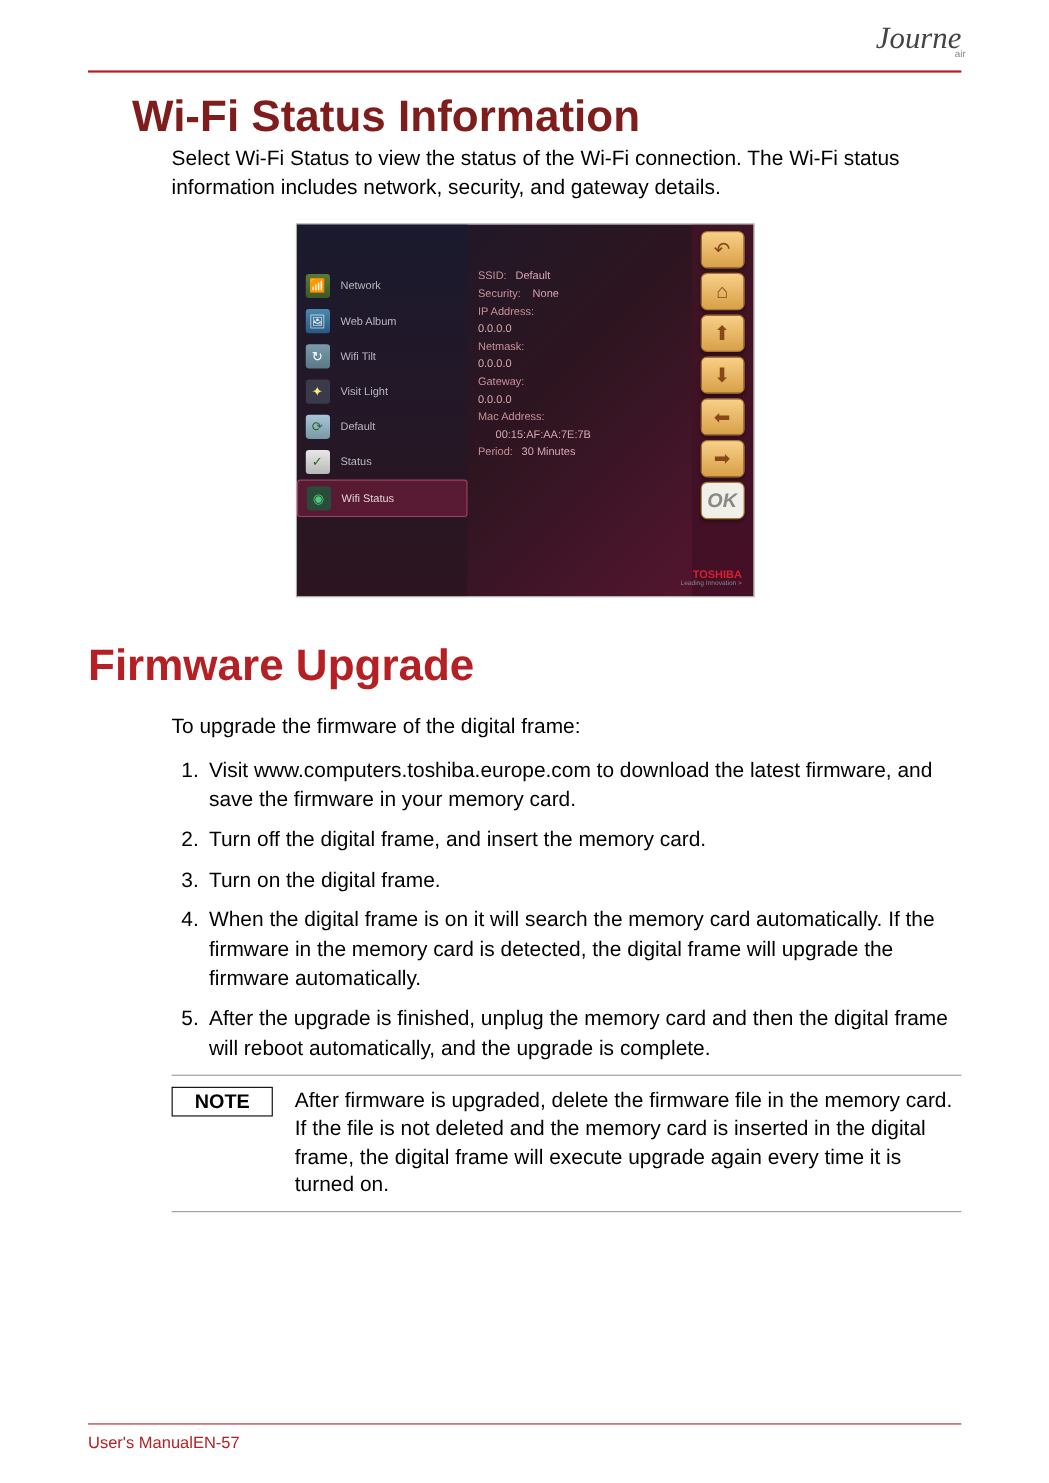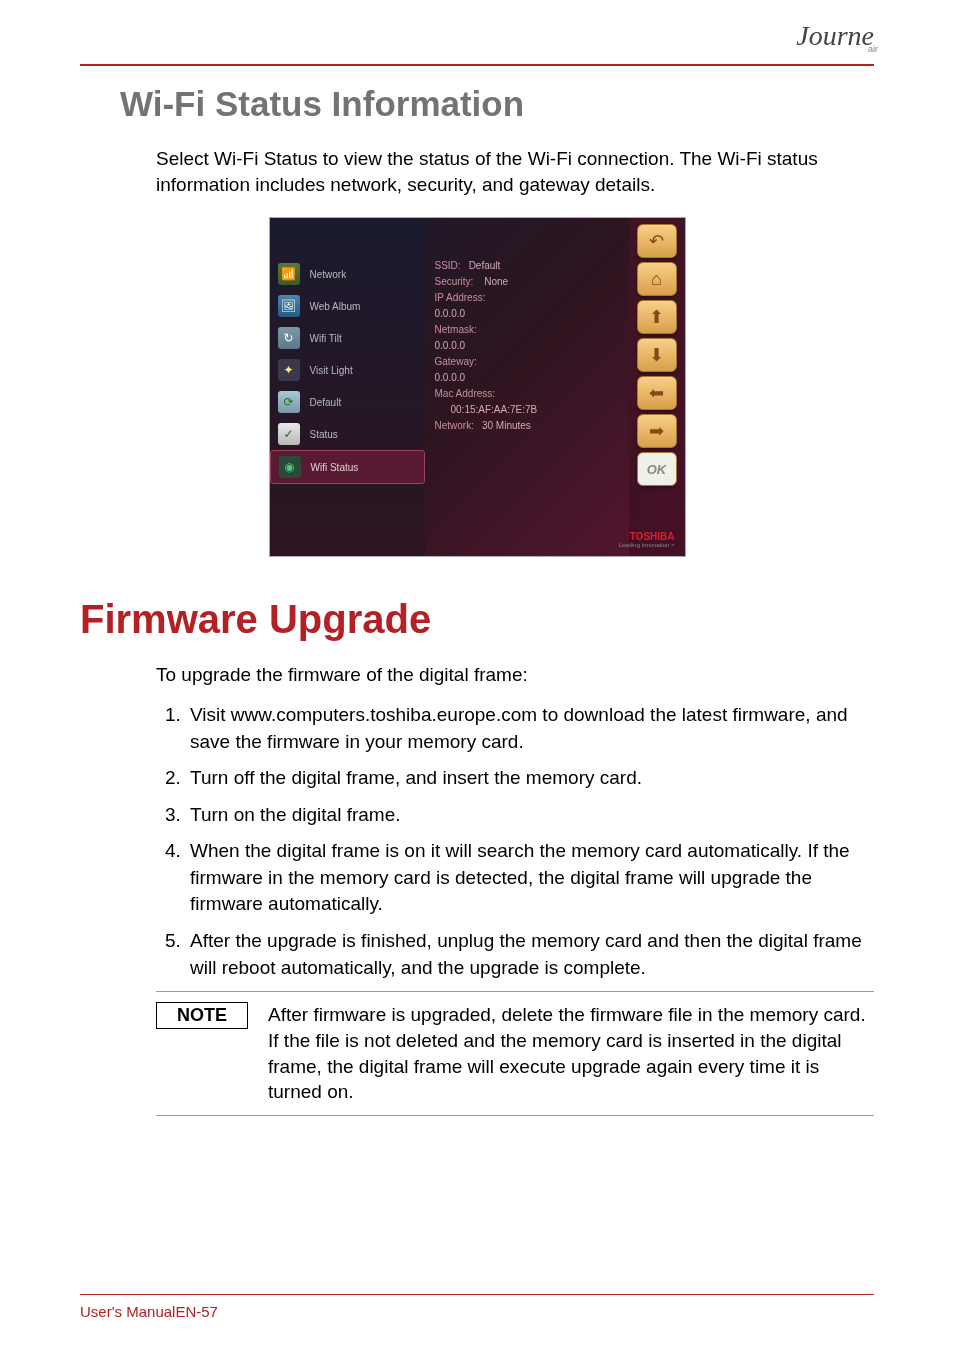--- a/index.html
+++ b/index.html
@@ -33,25 +33,25 @@
       right: -4px;
       bottom: -2px;
     }
     .header-rule {
       border: none;
       border-top: 2px solid #b52025;
       margin-top: 40px;
       margin-bottom: 18px;
     }
     h2.section {
-      color: #737373;
-      font-size: 35px;
+      color: #7f1d1d;
+      font-size: 40px;
       font-weight: bold;
       margin-left: 40px;
-      margin-bottom: 22px;
+      margin-bottom: 3px;
     }
     h1.chapter {
       color: #b52025;
       font-size: 40px;
       font-weight: bold;
       margin-top: 40px;
       margin-bottom: 20px;
     }
     .body-text {
       font-size: 19px;
@@ -149,21 +149,21 @@
       border: 1px solid #a87830;
       display: flex;
       align-items: center;
       justify-content: center;
       font-size: 18px;
       color: #884818;
       box-shadow: 0 2px 3px rgba(0,0,0,0.3);
     }
     .side-btn.ok {
       background: #f0f0e8;
-      font-size: 13px;
+      font-size: 18px;
       font-weight: bold;
       font-style: italic;
       color: #888;
     }
     .side-btn.home {
       position: relative;
     }
     .screen-brand {
       position: absolute;
       bottom: 8px;
@@ -261,21 +261,21 @@
       <div class="info-row"><span class="info-lbl">SSID:</span><span class="info-val">Default</span></div>
       <div class="info-row"><span class="info-lbl">Security:</span> <span class="info-val">None</span></div>
       <div class="info-row"><span class="info-lbl">IP Address:</span></div>
       <div class="info-row"><span class="info-val" style="margin-left:0;">0.0.0.0</span></div>
       <div class="info-row"><span class="info-lbl">Netmask:</span></div>
       <div class="info-row"><span class="info-val" style="margin-left:0;">0.0.0.0</span></div>
       <div class="info-row"><span class="info-lbl">Gateway:</span></div>
       <div class="info-row"><span class="info-val" style="margin-left:0;">0.0.0.0</span></div>
       <div class="info-row"><span class="info-lbl">Mac Address:</span></div>
       <div class="info-row"><span class="info-val" style="margin-left:16px;">00:15:AF:AA:7E:7B</span></div>
-      <div class="info-row"><span class="info-lbl">Network:</span><span class="info-val">30 Minutes</span></div>
+      <div class="info-row"><span class="info-lbl">Period:</span><span class="info-val">30 Minutes</span></div>
     </div>
     <div class="screen-right">
       <div class="side-btn">↶</div>
       <div class="side-btn home">⌂</div>
       <div class="side-btn">⬆</div>
       <div class="side-btn">⬇</div>
       <div class="side-btn">⬅</div>
       <div class="side-btn">➡</div>
       <div class="side-btn ok">OK</div>
     </div>

